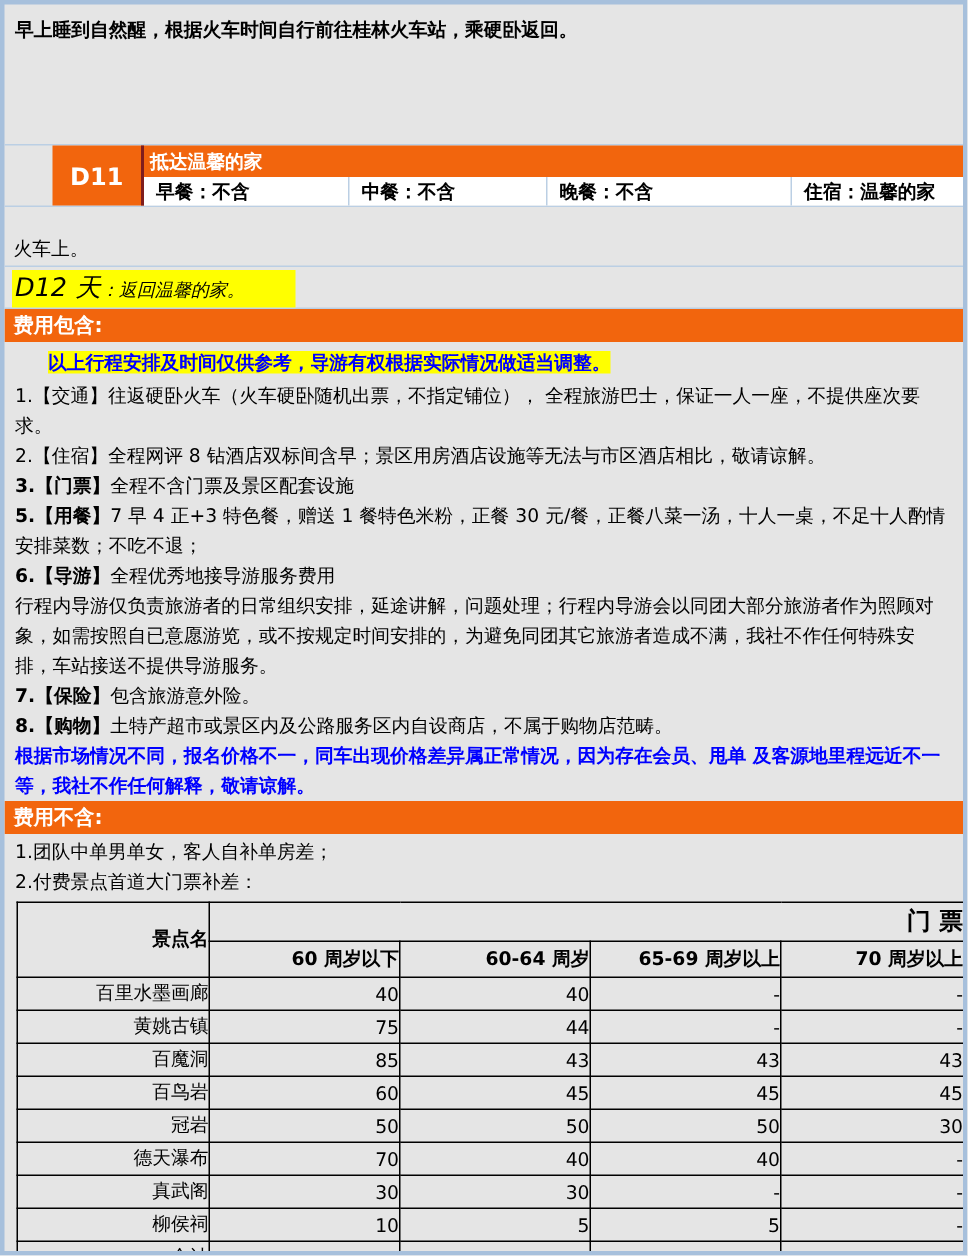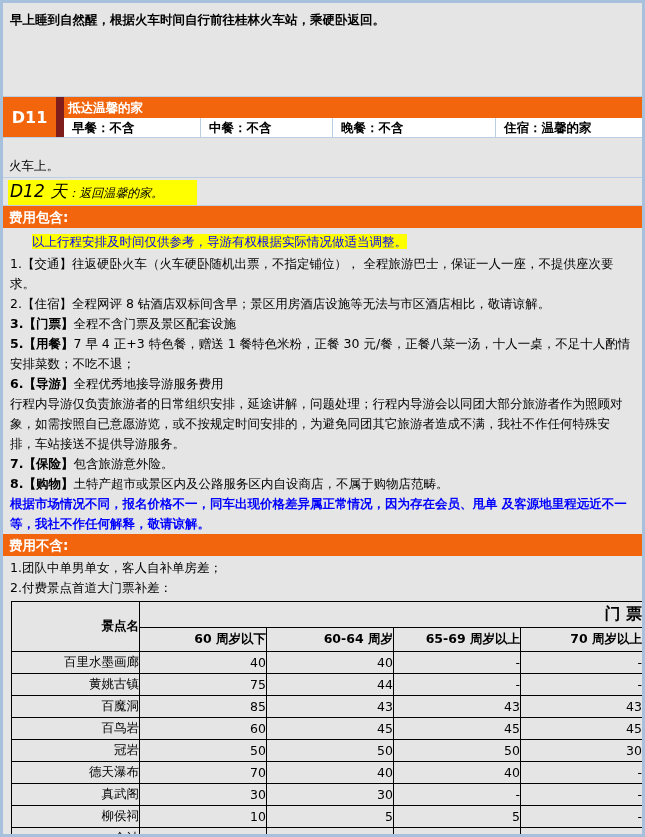--- a/index.html
+++ b/index.html
@@ -8,35 +8,35 @@
     --blue:#0000FF;
     --red:#FF0000;
     --frame:#A7C0DC;
     --cellline:#BBCFE4;
   }
   *{margin:0;padding:0;box-sizing:border-box;}
   body{margin:0;background:#fff;font-family:"DejaVu Sans",sans-serif;color:#000;}
   .page{width:645px;height:837px;border:3px solid var(--frame);background:#e5e5e5;overflow:hidden;}
   .intro{height:94px;padding:9px 8px 0 7px;font-weight:bold;font-size:12.5px;border-bottom:1px solid var(--cellline);}
   .day-row{display:flex;height:41px;border-bottom:1px solid var(--cellline);}
-  .day-code{width:61px;background:var(--accent);color:#fff;font-weight:bold;font-size:16px;display:flex;align-items:center;justify-content:center;border-right:8px solid #7f1d1d;}
+  .day-code{width:61px;background:var(--accent);color:#fff;font-weight:bold;font-size:16px;display:flex;align-items:center;justify-content:center;border-right:2px solid #7f1d1d;margin-left:32px;}
   .day-main{flex:1;display:flex;flex-direction:column;}
   .day-title{height:21px;line-height:21px;background:var(--accent);color:#fff;font-weight:bold;font-size:12.5px;padding-left:4px;}
   .meal-row{flex:1;display:flex;font-weight:bold;font-size:12.5px;background:#fff;}
   .meal-cell{line-height:19px;padding-left:8px;border-right:1px solid var(--cellline);overflow:hidden;white-space:nowrap;}
   .mc1{width:137px}.mc2{width:132px}.mc3{width:163px}.mc4{flex:1;border-right:none}
   .train-row{height:25px;line-height:25px;padding-left:6px;font-size:12.5px;border-bottom:1px solid var(--cellline);margin-top:15px;}
   .d12-row{height:28px;border-bottom:1px solid var(--cellline);padding:2px 0 16px 5px;font-style:italic;}
   .d12-hl{display:inline-block;background:var(--hl);padding:0 34px 2px 2px;white-space:nowrap;}
   .d12-label{font-size:17px;}
   .d12-desc{font-size:12px;}
   .section-bar{height:22px;line-height:22px;background:var(--accent);color:#fff;font-weight:bold;font-size:13.5px;padding-left:6px;}
   .inc-body{height:306px;overflow:hidden;padding:4px 8px 0 7px;font-size:12.5px;}
   .notice-line{padding-left:22px;line-height:20px;margin-bottom:2px;}
-  .notice-hl{background:var(--hl);color:var(--blue);font-weight:normal;}
+  .notice-hl{background:var(--hl);color:var(--blue);font-weight:bold;}
   .fee-line{line-height:20px;}
   .fee-line.red{color:var(--red);}
   .fee-line.blue{color:var(--blue);font-weight:bold;}
   .exc-body{padding:2px 8px 0 7px;font-size:12.5px;}
   .ex-item{line-height:20px;}
   .ticket-table{border-collapse:collapse;width:631px;margin:3px 0 0 1px;text-align:right;font-size:12.5px;table-layout:fixed;}
   .ticket-table th,.ticket-table td{border:1px solid #000;padding:0;}
   .ticket-table .span-h{height:26px;font-weight:bold;font-size:16px;}
   .ticket-table .corner{font-weight:bold;font-size:12.5px;}
   .ticket-table .age-h{height:24px;font-weight:bold;font-size:12.5px;}

